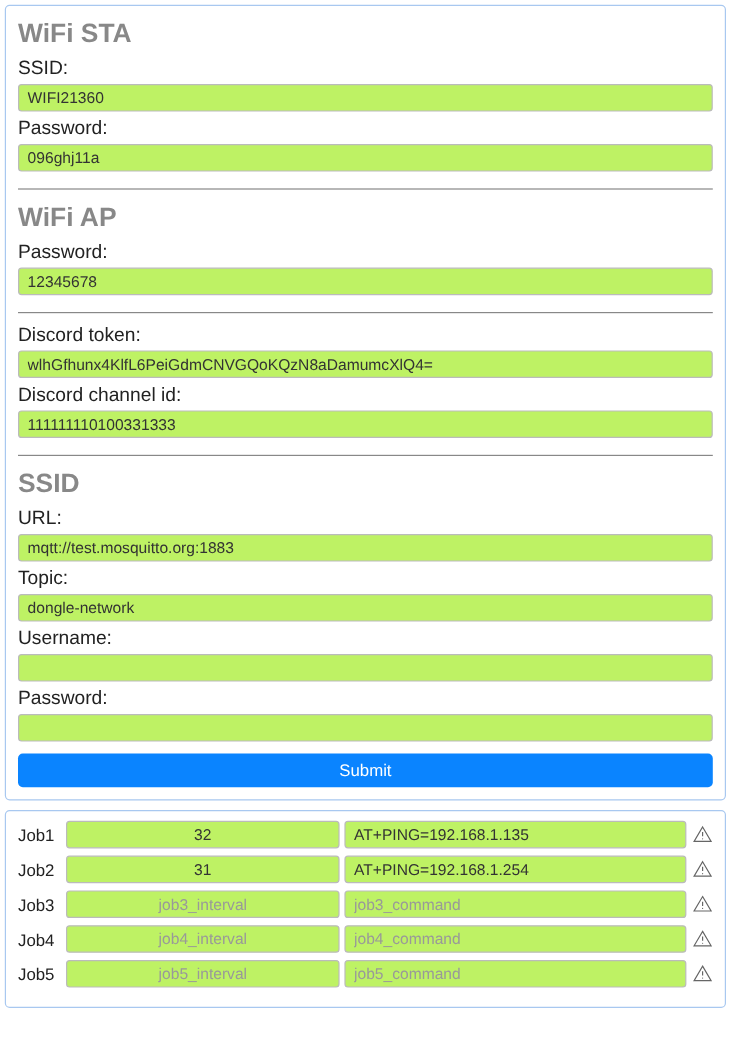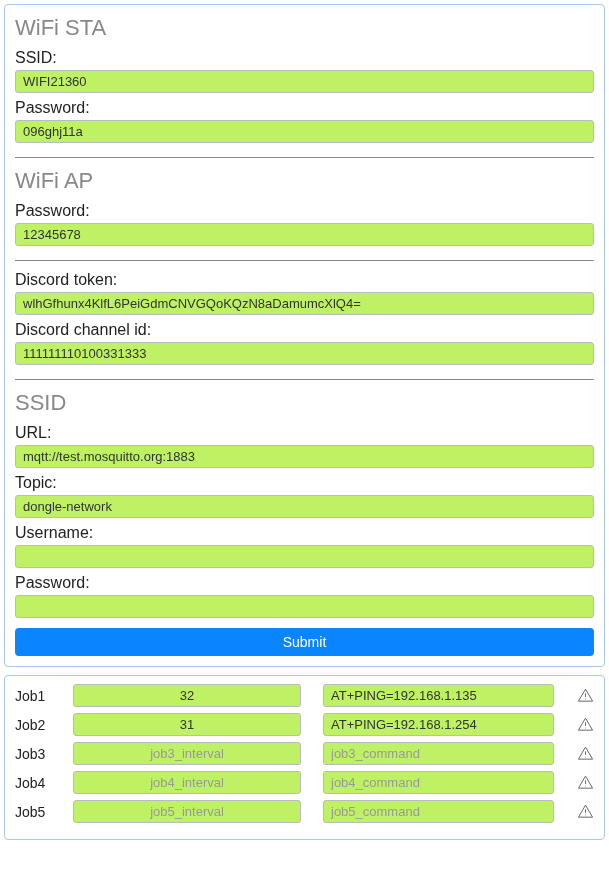--- a/index.html
+++ b/index.html
@@ -15,21 +15,21 @@
     }
     .panel {
       border: 1px solid #a8c8f0;
       border-radius: 4px;
       padding: 8px 10px 10px 10px;
       margin-bottom: 8px;
     }
     h2 {
       color: #888;
       font-size: 22px;
-      font-weight: normal;
+      font-weight: bold;
       margin-bottom: 8px;
       margin-top: 2px;
     }
     .field-label {
       font-size: 16px;
       color: #222;
       margin-bottom: 3px;
       margin-top: 6px;
       display: block;
     }
@@ -64,21 +64,21 @@
     }
     .jobs-panel {
       border: 1px solid #a8c8f0;
       border-radius: 4px;
       padding: 8px 10px 10px 10px;
     }
     .job-row {
       display: flex;
       align-items: center;
       margin-bottom: 6px;
-      gap: 22px;
+      gap: 4px;
     }
     .job-label {
       width: 36px;
       font-size: 14px;
       color: #222;
       flex-shrink: 0;
     }
     .job-interval {
       flex: 0 0 228px;
       text-align: center;

